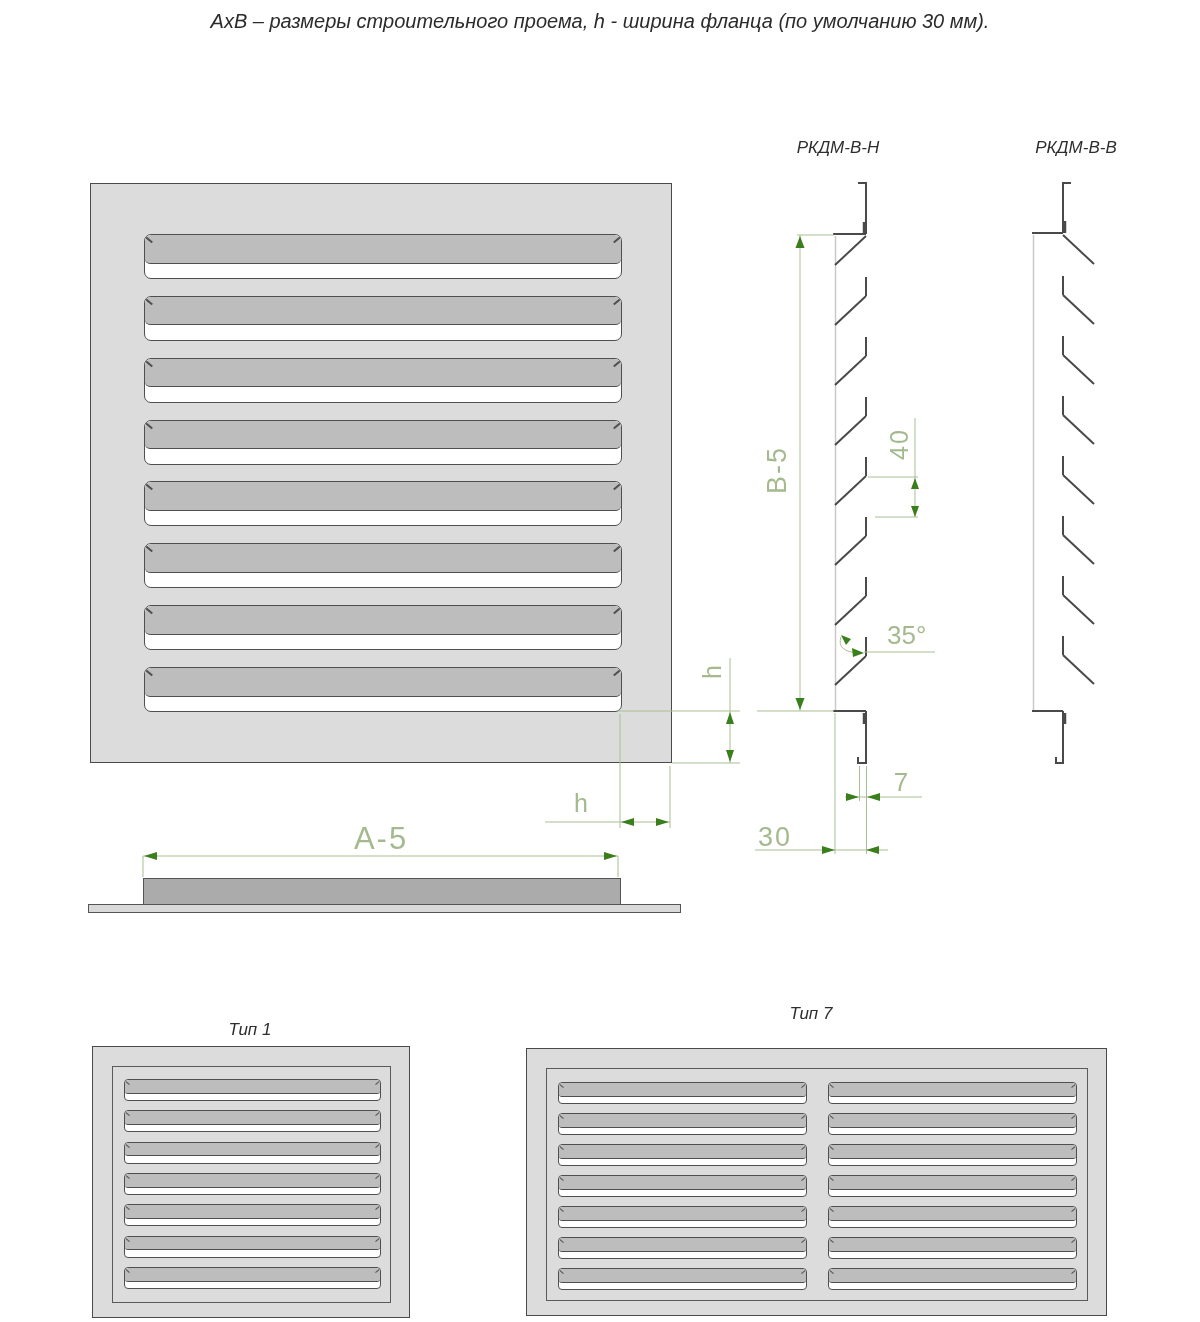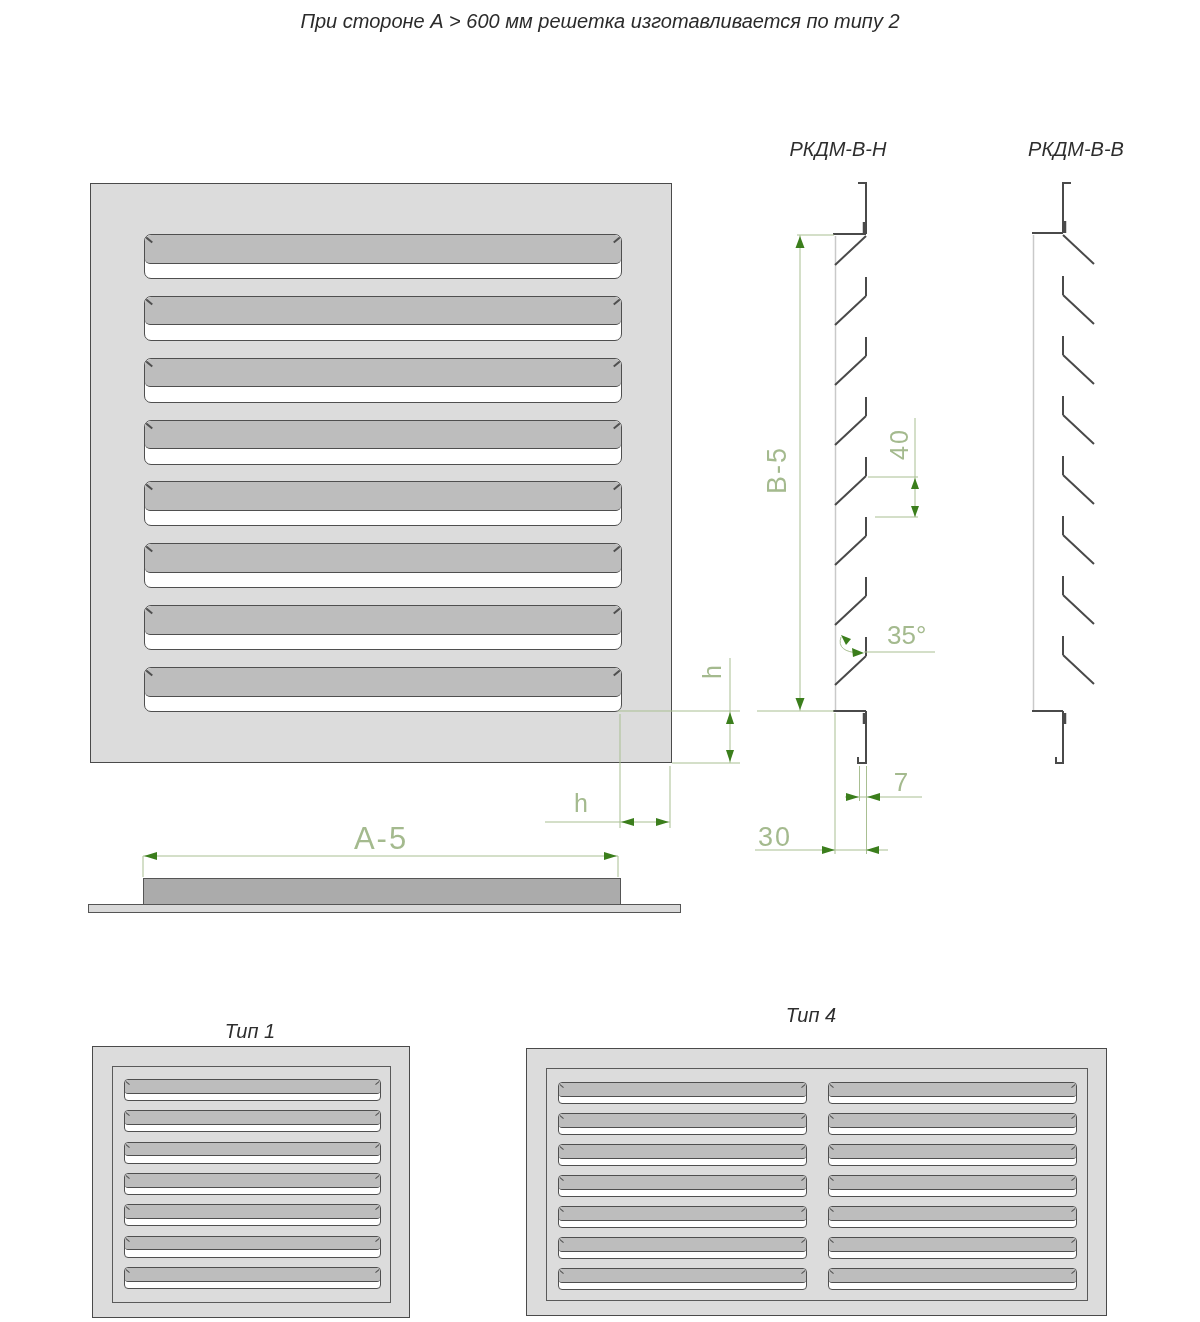--- a/index.html
+++ b/index.html
@@ -3,21 +3,21 @@
 <meta charset="utf-8">
 <style>
   html,body{margin:0;padding:0;background:#fff;}
   #canvas{position:relative;width:1200px;height:1322px;background:#fff;overflow:hidden;
           font-family:"Liberation Sans",sans-serif;}
 
   
   .title-block{position:absolute;left:0;top:6px;width:1200px;text-align:center;
                font-style:italic;color:#2b2b2b;font-size:20px;line-height:30px;}
   .view-label{position:absolute;width:160px;text-align:center;font-style:italic;
-              color:#2e2e2e;font-size:20px;}
+              color:#2e2e2e;font-size:17px;}
 
   
   .panel{position:absolute;background:#dcdcdc;border:1px solid #4a4a4a;box-sizing:border-box;}
   .inner-rect{position:absolute;border:1px solid #5a5a5a;box-sizing:border-box;}
 
   .slat{position:absolute;border:1px solid #4f4f4f;border-radius:7px;background:#ffffff;
         box-sizing:border-box;overflow:hidden;}
   .slat .blade{position:absolute;left:0;right:0;top:0;height:64%;background:#bdbdbd;
                border-bottom:1px solid #4f4f4f;border-radius:6px 6px 5px 5px;}
   .slat::before,.slat::after{content:"";position:absolute;top:1px;width:9px;height:1.5px;
@@ -42,21 +42,21 @@
   .g-green{stroke:#a9bf92;stroke-width:1;fill:none;}
   .g-arrow{fill:#3b7e1c;stroke:none;}
   .g-dimtext{fill:#a4ba8e;stroke:none;font-family:"Liberation Sans",sans-serif;}
 </style>
 </head>
 <body>
 
 <div id="canvas">
 
   <div class="title-block">
-    <div>При стороне А &gt; 600 мм решетка изготавливается по типу 2</div>
+    <div>АхВ – размеры строительного проема, h - ширина фланца (по умолчанию 30 мм).</div>
   </div>
 
   <div class="view-label" style="left:758px;top:138px;">РКДМ-В-Н</div>
   <div class="view-label" style="left:996px;top:138px;">РКДМ-В-В</div>
 
   <div class="panel" style="left:90px;top:183px;width:582px;height:580px;">
     <div style="position:absolute;left:0;top:0;width:100%;height:100%;">
         <div class="slat" style="left: 53px; top: 50px; width: 478px; height: 45px;">
           <div class="blade"></div>
         </div>
@@ -108,21 +108,21 @@
         </div>
         <div class="slat slat-sm" style="left: 31px; top: 188.5px; width: 257px; height: 22px;">
           <div class="blade"></div>
         </div>
         <div class="slat slat-sm" style="left: 31px; top: 219.8px; width: 257px; height: 22px;">
           <div class="blade"></div>
         </div>
       </div>
   </div>
 
-  <div class="view-label" style="left:731px;top:1004px;">Тип 4</div>
+  <div class="view-label" style="left:731px;top:1004px;">Тип 7</div>
   <div class="panel" style="left:526px;top:1048px;width:581px;height:268px;">
     <div class="inner-rect" style="left:19px;top:19px;width:542px;height:233px;"></div>
     <div style="position:absolute;left:0;top:0;width:100%;height:100%;">
         <div class="slat slat-sm" style="left: 31px; top: 33px; width: 249px; height: 22px;">
           <div class="blade"></div>
         </div>
         <div class="slat slat-sm" style="left: 31px; top: 64px; width: 249px; height: 22px;">
           <div class="blade"></div>
         </div>
         <div class="slat slat-sm" style="left: 31px; top: 95px; width: 249px; height: 22px;">

